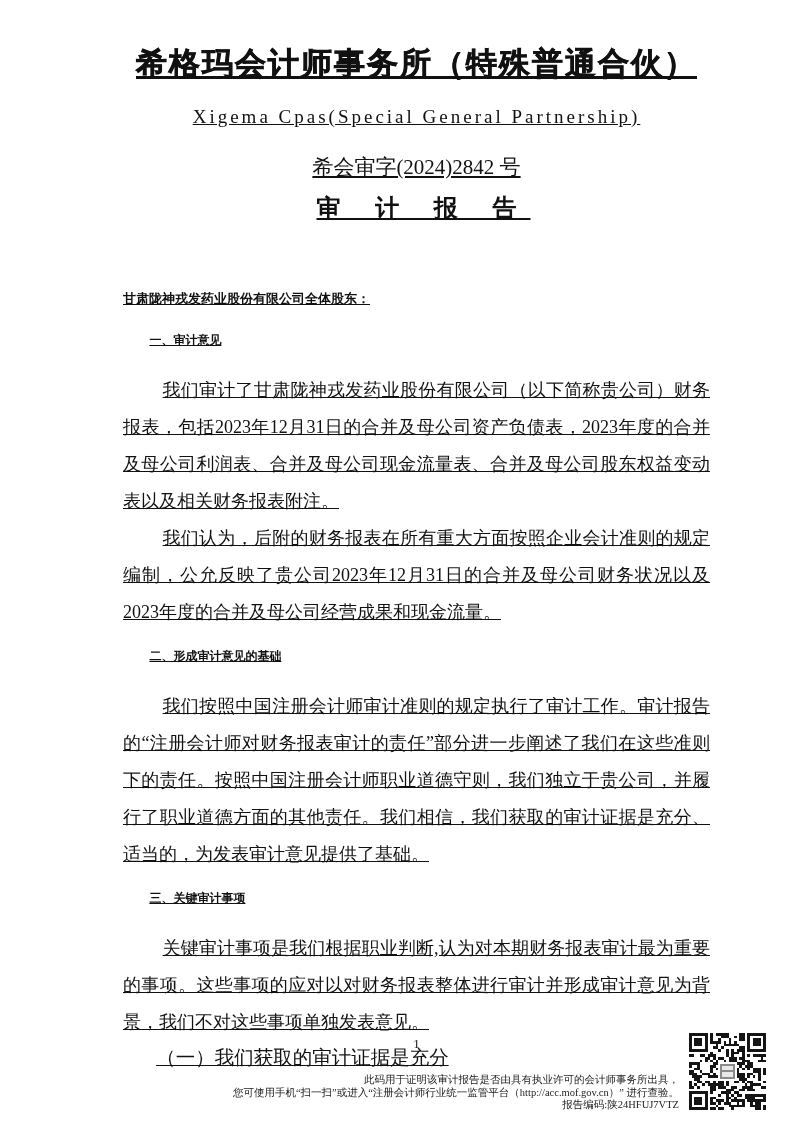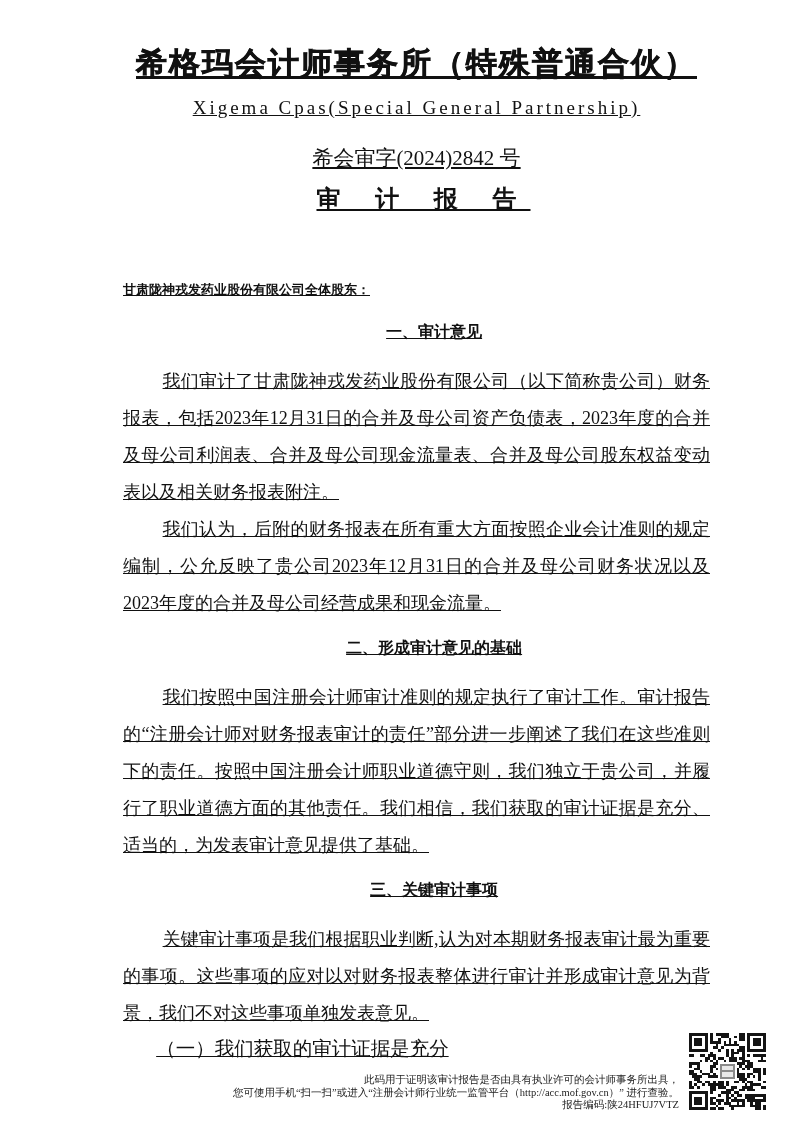--- a/index.html
+++ b/index.html
@@ -22,21 +22,21 @@
     letter-spacing:2px;
     line-height:40px;
     -webkit-text-stroke:0.6px #111;
     font-family:"Liberation Serif", serif;
   }
   .firm-name-en {
     text-align:center;
     font-size:19px;
     letter-spacing:3px;
     line-height:26px;
-    margin-top:11px;
+    margin-top:20px;
   }
   .report-number {
     text-align:center;
     font-size:21px;
     margin-top:27px;
     line-height:20px;
   }
   .report-title {
     text-align:center;
     font-size:24px;
@@ -49,27 +49,26 @@
   }
 
   .addressee {
     margin-top:56px;
     font-size:13px;
     font-weight:bold;
     line-height:33px;
     font-family:"Liberation Sans", sans-serif;
   }
   .section-heading {
-    font-size:16px;
+    font-size:12px;
     font-weight:bold;
     line-height:33px;
     margin:9px 0 15px 0;
     text-indent:2.2em;
     font-family:"Liberation Sans", sans-serif;
-    text-align:center;
   }
   .para {
     font-size:18px;
     line-height:37px;
     text-align:justify;
     text-indent:2.2em;
   }
   .sub-heading {
     font-size:19.5px;
     line-height:33px;

